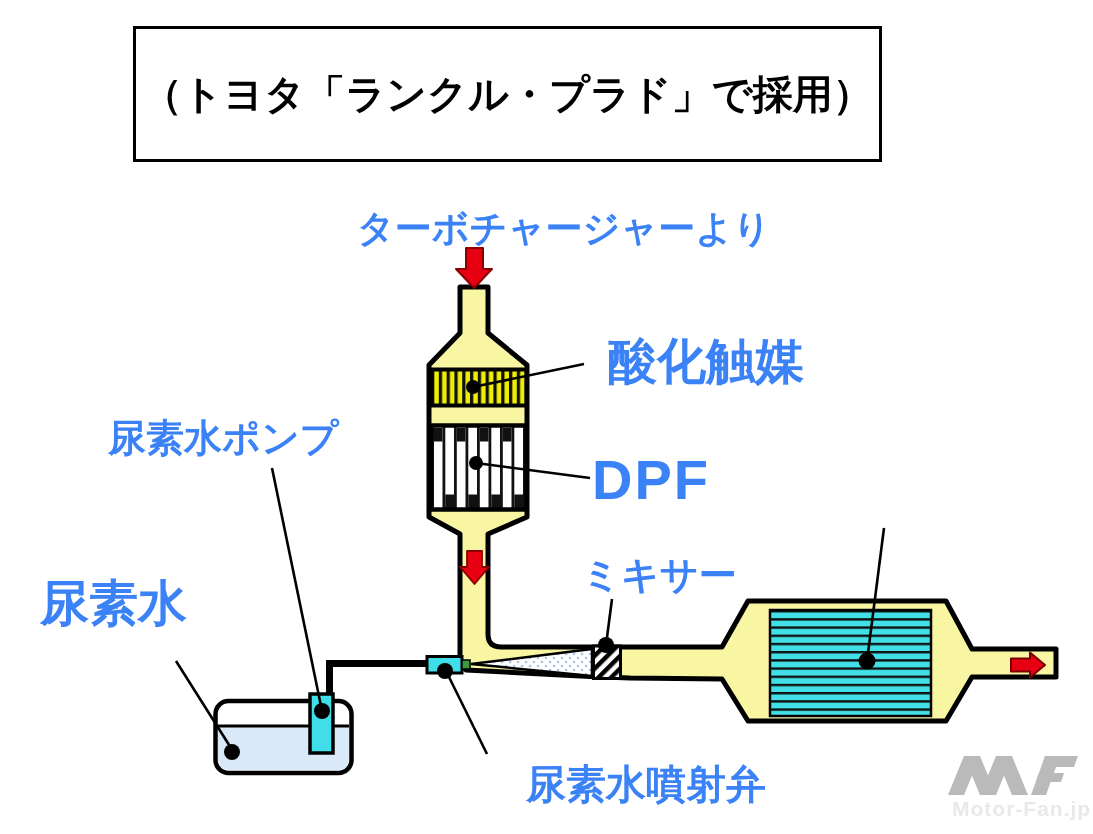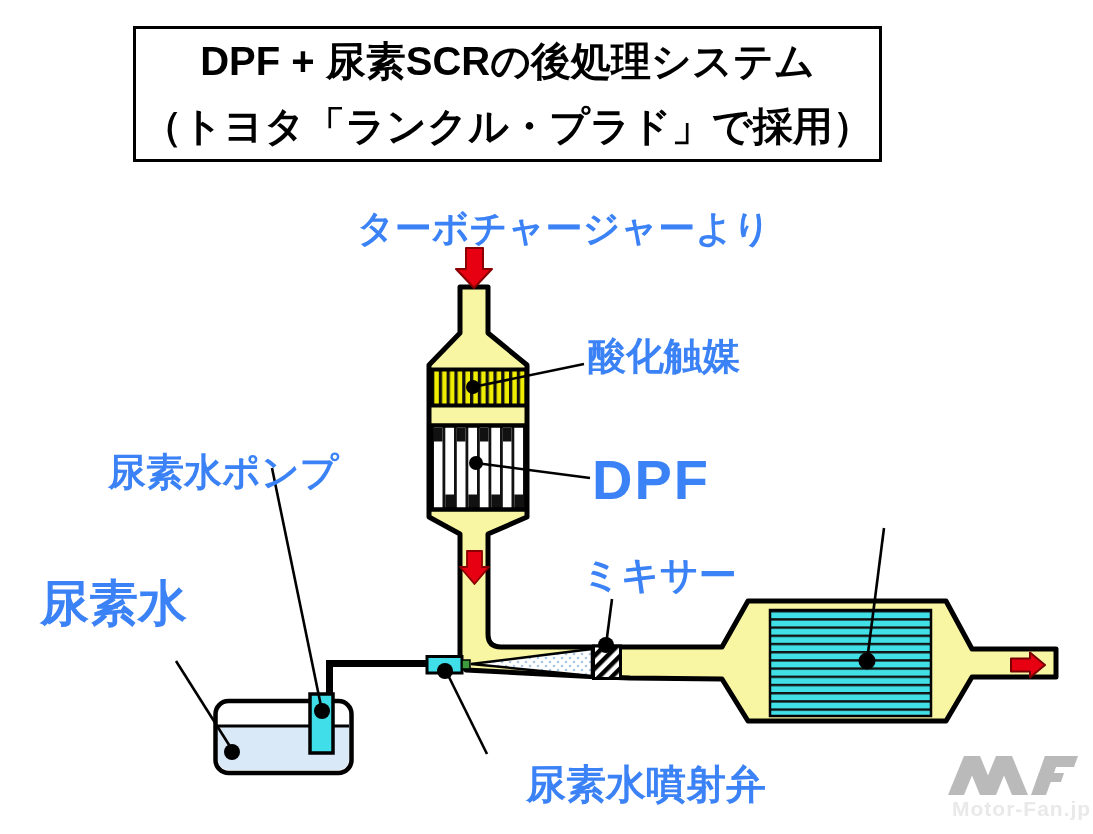--- a/index.html
+++ b/index.html
@@ -114,31 +114,30 @@
       <polygon points="964,756 980,756 996,795 980,795"></polygon>
       <polygon points="980,795 996,756 1012,756 996,795"></polygon>
       <polygon points="996,756 1012,756 1028,795 1012,795"></polygon>
       <polygon points="1031,795 1045,756 1060,756 1046,795"></polygon>
       <polygon points="1045,756 1078,756 1074,767 1042,767"></polygon>
       <polygon points="1039,773 1064,773 1061,782 1036,782"></polygon>
     </g>
   </svg>
 
   <div id="title-box">
-    <div>DPF + 尿素SCRの後処理システム</div>
     <div>（トヨタ「ランクル・プラド」で採用）</div>
   </div>
 
   <div class="lbl" style="left:357px;top:210px;font-size:37px;">ターボチャージャーより</div>
 
-  <div class="lbl" style="left:588px;top:337px;font-size:38px;text-align:center;">酸化触媒</div>
+  <div class="lbl" style="left:608px;top:337px;font-size:49px;text-align:center;">酸化触媒</div>
 
   <div class="lbl" style="left:592px;top:452px;font-size:56px;letter-spacing:2px;">DPF</div>
 
-  <div class="lbl" style="left:108px;top:419px;font-size:38px;margin-top:34px;">尿素水ポンプ</div>
+  <div class="lbl" style="left:108px;top:419px;font-size:38px;">尿素水ポンプ</div>
 
   <div class="lbl" style="left:40px;top:579px;font-size:49px;">尿素水</div>
 
   <div class="lbl" style="left:582px;top:556px;font-size:38px;">ミキサー</div>
 
 
   <div class="lbl" style="left:506px;top:764px;font-size:40px;margin-left:20px;">尿素水噴射弁</div>
 
   <div id="wm-site">Motor-Fan.jp</div>
 

